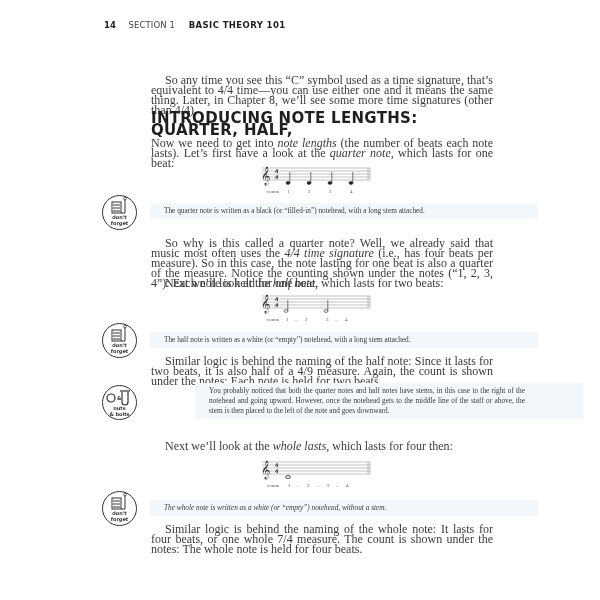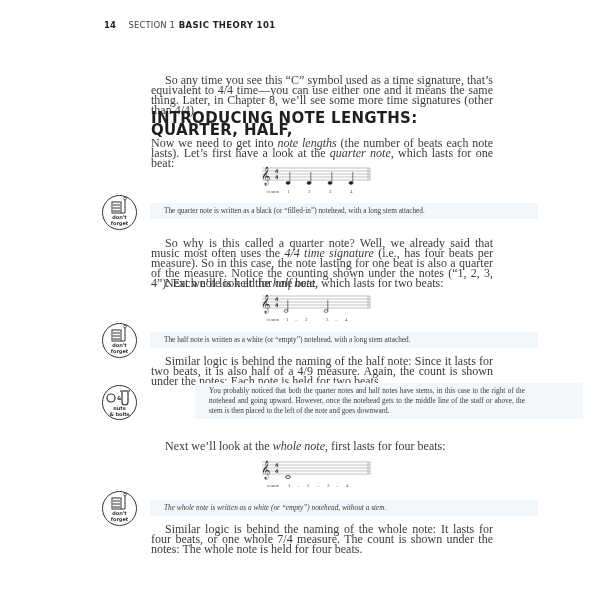--- a/index.html
+++ b/index.html
@@ -1,19 +1,19 @@
 <!DOCTYPE html>
 <html><head>
 <meta charset="utf-8">
 <style>
   html, body { margin:0; padding:0; background:#ffffff; }
   body { width:600px; height:600px; position:relative; overflow:hidden; font-family:"Liberation Serif", "DejaVu Serif", serif; color:#3a3a3a; }
   .header { position:absolute; left:104px; top:20px; font-family:"DejaVu Sans", "Liberation Sans", sans-serif; font-size:8.5px; color:#222; white-space:nowrap; }
   .header .pnum { font-weight:bold; margin-right:10px;margin-top:12px; }
-  .header .sect { font-weight:normal; color:#444; margin-right:1px; letter-spacing:0.1px; }
+  .header .sect { font-weight:normal; color:#444; margin-right:11px; letter-spacing:0.1px; }
   .header .title { font-weight:bold; letter-spacing:0.4px; }
 
   .para { position:absolute; left:151px; width:342px; font-size:12px; line-height:10px; color:#3b3b3b; text-align:justify; }
   .para .indent { display:inline-block; width:14px; }
   .para i { font-style:italic; }
 
   .heading { position:absolute; left:151px; top:112px; width:300px; font-family:"DejaVu Sans", "Liberation Sans", sans-serif; font-weight:bold; font-size:15px; line-height:12px; color:#1f1f1f; letter-spacing:0.3px; }
 
   .callout { position:absolute; left:150px; width:388px; background:#f1f7fb; font-size:7.3px; line-height:10px; color:#3b3b3b; padding:3px 0 3px 14px; box-sizing:border-box; }
   .callout .txt { width:316px; text-align:justify; }
@@ -144,21 +144,21 @@
   <path d="M21 8 L21 18 Q21 21 24 21 Q27 21 27 18 L27 8" fill="none" stroke="#333" stroke-width="1.2"></path>
   <path d="M19 7 L29 7" stroke="#333" stroke-width="1.2"></path>
   <text x="16" y="16" font-size="5" font-weight="bold" font-family="DejaVu Sans, sans-serif" fill="#333">&amp;</text>
   <text x="18.5" y="26" font-size="5" text-anchor="middle" font-weight="bold" font-family="DejaVu Sans, sans-serif" fill="#333">nuts</text>
   <text x="18.5" y="31.5" font-size="5" text-anchor="middle" font-weight="bold" font-family="DejaVu Sans, sans-serif" fill="#333">&amp; bolts</text>
 </svg>
 <div class="callout" style="top:383px;margin-left:45px;">
   <div class="txt">You probably noticed that both the quarter notes and half notes have stems, in this case to the right of the notehead and going upward. However, once the notehead gets to the middle line of the staff or above, the stem is then placed to the left of the note and goes downward.</div>
 </div>
 
-<div class="para" style="top:441px;"><span class="indent"></span><span>Next we’ll look at the </span><i>whole note</i><span>, first lasts for four beats:</span></div>
+<div class="para" style="top:441px;"><span class="indent"></span><span>Next we’ll look at the </span><i>whole lasts</i><span>, which lasts for four then:</span></div>
 
 <div class="staff" style="top:456px;">
   <svg width="116" height="40" viewBox="0 0 116 40">
     <g stroke="#999" stroke-width="0.6">
       <line x1="4" y1="6" x2="112" y2="6"></line>
         <line x1="4" y1="9" x2="112" y2="9"></line>
         <line x1="4" y1="12" x2="112" y2="12"></line>
         <line x1="4" y1="15" x2="112" y2="15"></line>
         <line x1="4" y1="18" x2="112" y2="18"></line>
       <line x1="112" y1="6" x2="112" y2="18"></line>

